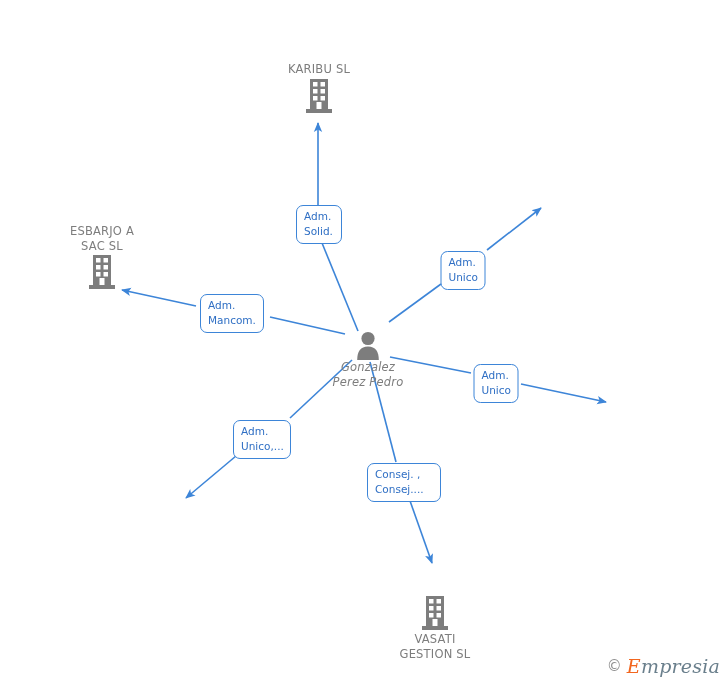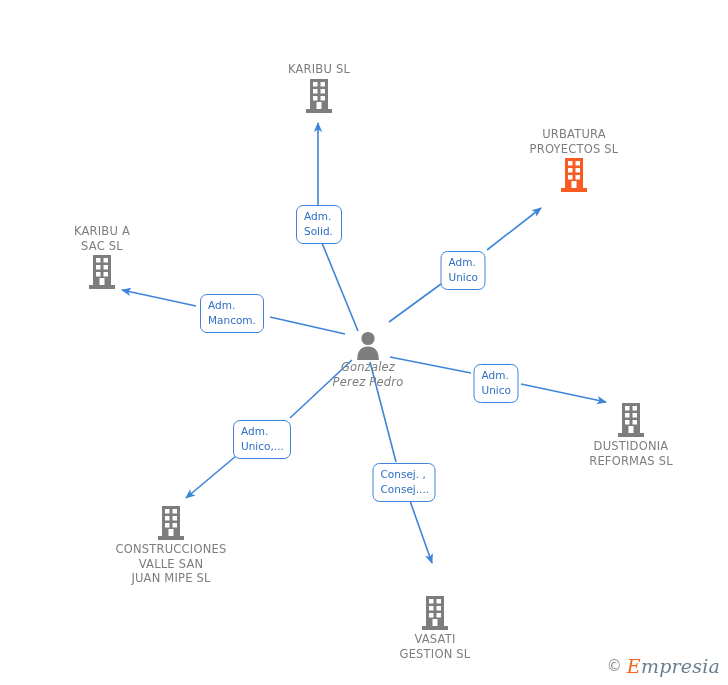--- a/index.html
+++ b/index.html
@@ -127,40 +127,23 @@
         <rect x="16.5" y="5" width="4.5" height="4.5" fill="#ffffff"></rect>
         <rect x="9" y="12" width="4.5" height="4.5" fill="#ffffff"></rect>
         <rect x="16.5" y="12" width="4.5" height="4.5" fill="#ffffff"></rect>
         <rect x="9" y="19" width="4.5" height="4.5" fill="#ffffff"></rect>
         <rect x="16.5" y="19" width="4.5" height="4.5" fill="#ffffff"></rect>
         <rect x="12.5" y="25" width="5" height="7" fill="#ffffff"></rect>
       </svg>
     </span>
   </div>
 
-  <div class="node company focus" style="left:574px; top:127px;">
-    <span class="caption">URBATURA
-PROYECTOS SL</span>
-    <span class="glyph">
-      <svg width="30" height="38" viewBox="0 0 30 38">
-        <rect x="6" y="2" width="18" height="30" fill="#fb5b23"></rect>
-        <rect x="2" y="32" width="26" height="4" fill="#fb5b23"></rect>
-        <rect x="9" y="5" width="4.5" height="4.5" fill="#ffffff"></rect>
-        <rect x="16.5" y="5" width="4.5" height="4.5" fill="#ffffff"></rect>
-        <rect x="9" y="12" width="4.5" height="4.5" fill="#ffffff"></rect>
-        <rect x="16.5" y="12" width="4.5" height="4.5" fill="#ffffff"></rect>
-        <rect x="9" y="19" width="4.5" height="4.5" fill="#ffffff"></rect>
-        <rect x="16.5" y="19" width="4.5" height="4.5" fill="#ffffff"></rect>
-        <rect x="12.5" y="25" width="5" height="7" fill="#ffffff"></rect>
-      </svg>
-    </span>
-  </div>
 
   <div class="node company" style="left:102px; top:224px;">
-    <span class="caption">KARIBU A
+    <span class="caption">ESBARJO A
 SAC  SL</span>
     <span class="glyph">
       <svg width="30" height="38" viewBox="0 0 30 38">
         <rect x="6" y="2" width="18" height="30" fill="#7d7d7d"></rect>
         <rect x="2" y="32" width="26" height="4" fill="#7d7d7d"></rect>
         <rect x="9" y="5" width="4.5" height="4.5" fill="#ffffff"></rect>
         <rect x="16.5" y="5" width="4.5" height="4.5" fill="#ffffff"></rect>
         <rect x="9" y="12" width="4.5" height="4.5" fill="#ffffff"></rect>
         <rect x="16.5" y="12" width="4.5" height="4.5" fill="#ffffff"></rect>
         <rect x="9" y="19" width="4.5" height="4.5" fill="#ffffff"></rect>
@@ -174,91 +157,56 @@
     <span class="glyph">
       <svg width="30" height="30" viewBox="0 0 30 30">
         <circle cx="15" cy="8.5" r="6.6" fill="#7d7d7d"></circle>
         <path d="M15 16.5 C7.5 16.5 4.2 21.5 4.2 30 L25.8 30 C25.8 21.5 22.5 16.5 15 16.5 Z" fill="#7d7d7d"></path>
       </svg>
     </span>
     <span class="caption">Gonzalez
 Perez Pedro</span>
   </div>
 
-  <div class="node company" style="left:631px; top:401px;">
+
+
+  <div class="node company" style="left:435px; top:594px;">
     <span class="glyph">
       <svg width="30" height="38" viewBox="0 0 30 38">
         <rect x="6" y="2" width="18" height="30" fill="#7d7d7d"></rect>
         <rect x="2" y="32" width="26" height="4" fill="#7d7d7d"></rect>
         <rect x="9" y="5" width="4.5" height="4.5" fill="#ffffff"></rect>
         <rect x="16.5" y="5" width="4.5" height="4.5" fill="#ffffff"></rect>
         <rect x="9" y="12" width="4.5" height="4.5" fill="#ffffff"></rect>
         <rect x="16.5" y="12" width="4.5" height="4.5" fill="#ffffff"></rect>
         <rect x="9" y="19" width="4.5" height="4.5" fill="#ffffff"></rect>
         <rect x="16.5" y="19" width="4.5" height="4.5" fill="#ffffff"></rect>
         <rect x="12.5" y="25" width="5" height="7" fill="#ffffff"></rect>
       </svg>
     </span>
-    <span class="caption">DUSTIDONIA
-REFORMAS SL</span>
-  </div>
-
-  <div class="node company" style="left:171px; top:504px;">
-    <span class="glyph">
-      <svg width="30" height="38" viewBox="0 0 30 38">
-        <rect x="6" y="2" width="18" height="30" fill="#7d7d7d"></rect>
-        <rect x="2" y="32" width="26" height="4" fill="#7d7d7d"></rect>
-        <rect x="9" y="5" width="4.5" height="4.5" fill="#ffffff"></rect>
-        <rect x="16.5" y="5" width="4.5" height="4.5" fill="#ffffff"></rect>
-        <rect x="9" y="12" width="4.5" height="4.5" fill="#ffffff"></rect>
-        <rect x="16.5" y="12" width="4.5" height="4.5" fill="#ffffff"></rect>
-        <rect x="9" y="19" width="4.5" height="4.5" fill="#ffffff"></rect>
-        <rect x="16.5" y="19" width="4.5" height="4.5" fill="#ffffff"></rect>
-        <rect x="12.5" y="25" width="5" height="7" fill="#ffffff"></rect>
-      </svg>
-    </span>
-    <span class="caption">CONSTRUCCIONES
-VALLE SAN
-JUAN MIPE SL</span>
-  </div>
-
-  <div class="node company" style="left:435px; top:594px;">
-    <span class="glyph">
-      <svg width="30" height="38" viewBox="0 0 30 38">
-        <rect x="6" y="2" width="18" height="30" fill="#7d7d7d"></rect>
-        <rect x="2" y="32" width="26" height="4" fill="#7d7d7d"></rect>
-        <rect x="9" y="5" width="4.5" height="4.5" fill="#ffffff"></rect>
-        <rect x="16.5" y="5" width="4.5" height="4.5" fill="#ffffff"></rect>
-        <rect x="9" y="12" width="4.5" height="4.5" fill="#ffffff"></rect>
-        <rect x="16.5" y="12" width="4.5" height="4.5" fill="#ffffff"></rect>
-        <rect x="9" y="19" width="4.5" height="4.5" fill="#ffffff"></rect>
-        <rect x="16.5" y="19" width="4.5" height="4.5" fill="#ffffff"></rect>
-        <rect x="12.5" y="25" width="5" height="7" fill="#ffffff"></rect>
-      </svg>
-    </span>
     <span class="caption">VASATI
 GESTION SL</span>
   </div>
 
   <div class="edge-label" style="left:319px; top:205px; width:46px; transform:translateX(-50%);">Adm.
 Solid.</div>
 
   <div class="edge-label" style="left:463px; top:251px; width:45px; transform:translateX(-50%);">Adm.
 Unico</div>
 
   <div class="edge-label" style="left:232px; top:294px; width:64px; transform:translateX(-50%);">Adm.
 Mancom.</div>
 
   <div class="edge-label" style="left:496px; top:364px; width:45px; transform:translateX(-50%);">Adm.
 Unico</div>
 
   <div class="edge-label" style="left:262px; top:420px; width:58px; transform:translateX(-50%);">Adm.
 Unico,...</div>
 
-  <div class="edge-label" style="left:404px; top:463px; width:63px; transform:translateX(-50%);">Consej. ,
+  <div class="edge-label" style="left:404px; top:463px; width:74px; transform:translateX(-50%);">Consej. ,
 Consej....</div>
 
   <div class="watermark">
     <span class="copy">©</span>
     <span class="brand"><span class="b1">E</span><span class="b2">mpresia</span></span>
   </div>
 
 </div>
 
 </body></html>

